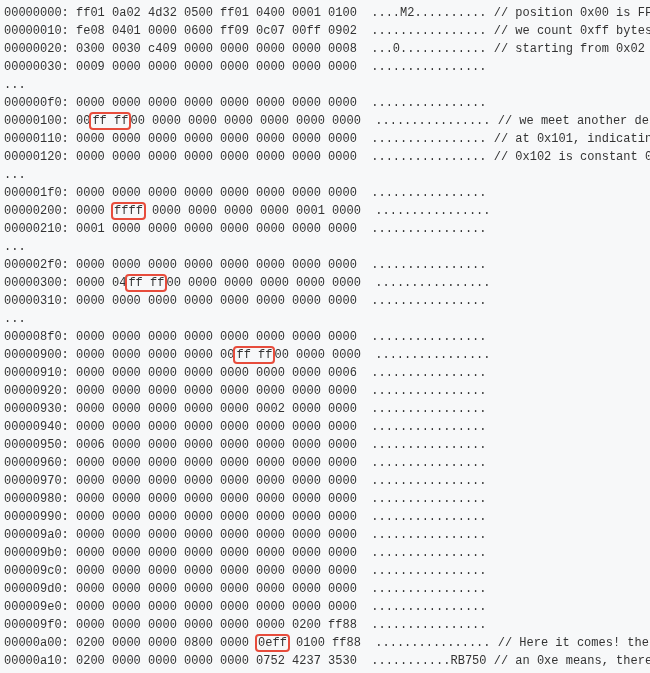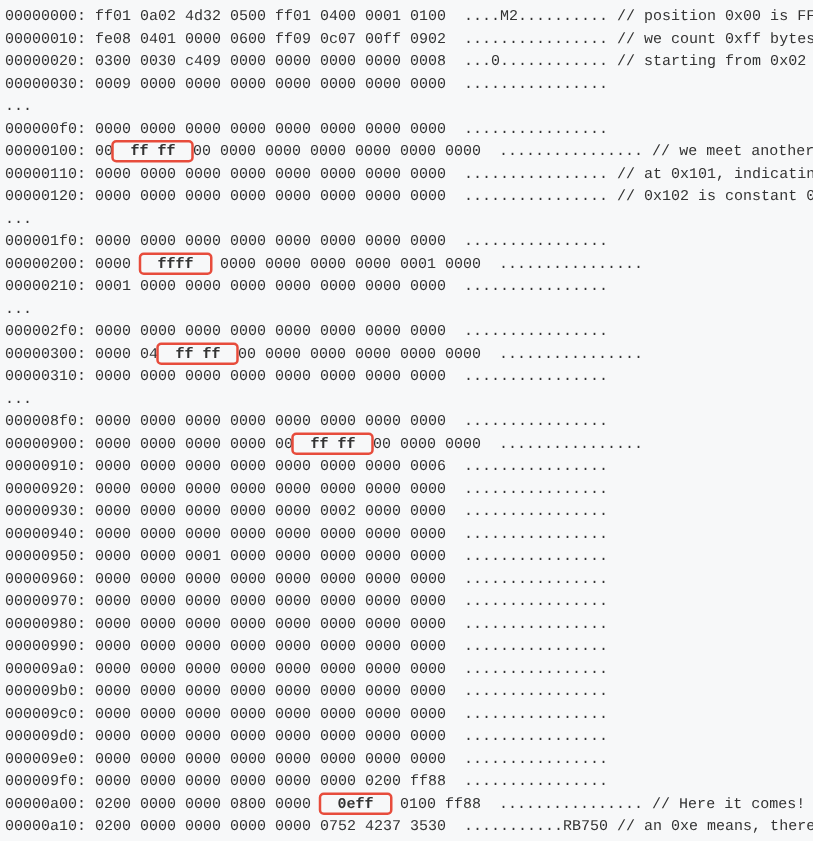--- a/index.html
+++ b/index.html
@@ -13,23 +13,22 @@
     width: 650px;
     white-space: nowrap;
     overflow: hidden;
   }
   .line {
     white-space: pre;
   }
   .hl {
     border: 2px solid #e74c3c;
     border-radius: 4px;
-    padding: 0 13px;
+    padding: 0 1px;
     margin: 0 -1px;
-    font-weight: bold;
   }
 </style>
 </head>
 <body>
 
 <div id="dump">
     <div class="line"><span>00000000: ff01 0a02 4d32 0500 ff01 0400 0001 0100  ....M2.......... // position 0x00 is FF</span></div>
     <div class="line"><span>00000010: fe08 0401 0000 0600 ff09 0c07 00ff 0902  ................ // we count 0xff bytes</span></div>
     <div class="line"><span>00000020: 0300 0030 c409 0000 0000 0000 0000 0008  ...0............ // starting from 0x02</span></div>
     <div class="line"><span>00000030: 0009 0000 0000 0000 0000 0000 0000 0000  ................</span></div>
@@ -46,21 +45,21 @@
     <div class="line"><span>000002f0: 0000 0000 0000 0000 0000 0000 0000 0000  ................</span></div>
     <div class="line"><span>00000300: 0000 04</span><span class="hl">ff ff</span><span>00 0000 0000 0000 0000 0000  ................</span></div>
     <div class="line"><span>00000310: 0000 0000 0000 0000 0000 0000 0000 0000  ................</span></div>
     <div class="line"><span>...</span></div>
     <div class="line"><span>000008f0: 0000 0000 0000 0000 0000 0000 0000 0000  ................</span></div>
     <div class="line"><span>00000900: 0000 0000 0000 0000 00</span><span class="hl">ff ff</span><span>00 0000 0000  ................</span></div>
     <div class="line"><span>00000910: 0000 0000 0000 0000 0000 0000 0000 0006  ................</span></div>
     <div class="line"><span>00000920: 0000 0000 0000 0000 0000 0000 0000 0000  ................</span></div>
     <div class="line"><span>00000930: 0000 0000 0000 0000 0000 0002 0000 0000  ................</span></div>
     <div class="line"><span>00000940: 0000 0000 0000 0000 0000 0000 0000 0000  ................</span></div>
-    <div class="line"><span>00000950: 0000 0000 0001 0000 0000 0000 0000 0000  ................</span></div>
+    <div class="line"><span>00000950: 0006 0000 0000 0000 0000 0000 0000 0000  ................</span></div>
     <div class="line"><span>00000960: 0000 0000 0000 0000 0000 0000 0000 0000  ................</span></div>
     <div class="line"><span>00000970: 0000 0000 0000 0000 0000 0000 0000 0000  ................</span></div>
     <div class="line"><span>00000980: 0000 0000 0000 0000 0000 0000 0000 0000  ................</span></div>
     <div class="line"><span>00000990: 0000 0000 0000 0000 0000 0000 0000 0000  ................</span></div>
     <div class="line"><span>000009a0: 0000 0000 0000 0000 0000 0000 0000 0000  ................</span></div>
     <div class="line"><span>000009b0: 0000 0000 0000 0000 0000 0000 0000 0000  ................</span></div>
     <div class="line"><span>000009c0: 0000 0000 0000 0000 0000 0000 0000 0000  ................</span></div>
     <div class="line"><span>000009d0: 0000 0000 0000 0000 0000 0000 0000 0000  ................</span></div>
     <div class="line"><span>000009e0: 0000 0000 0000 0000 0000 0000 0000 0000  ................</span></div>
     <div class="line"><span>000009f0: 0000 0000 0000 0000 0000 0000 0200 ff88  ................</span></div>

